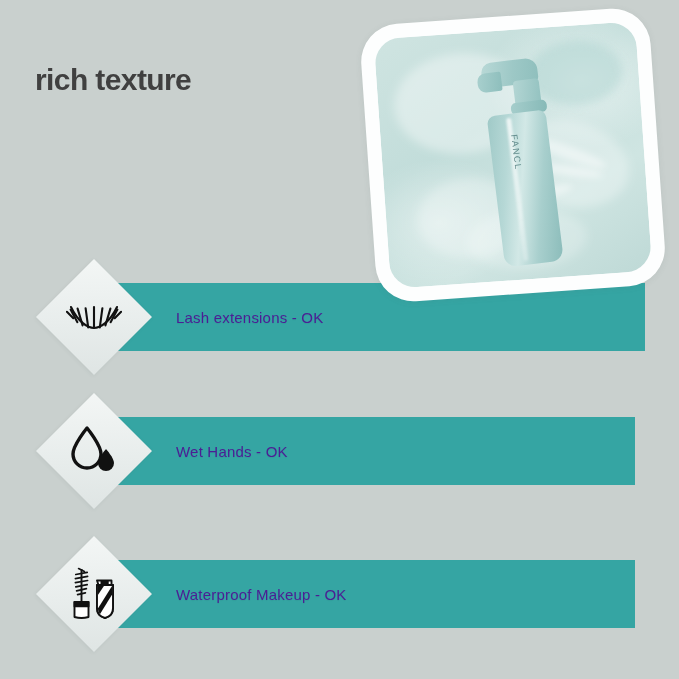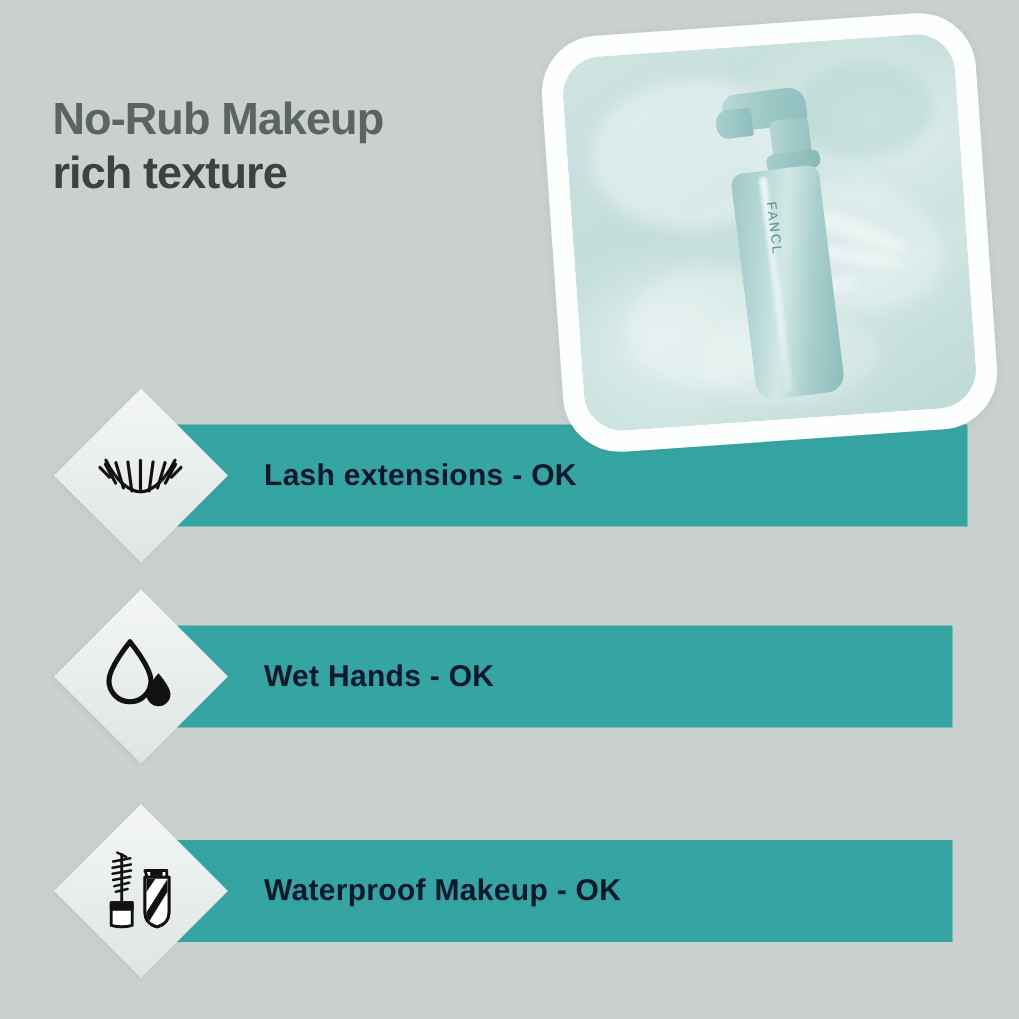--- a/index.html
+++ b/index.html
@@ -105,23 +105,23 @@
   .row{position:absolute;left:0;height:0;}
   .bar{
     position:absolute;
     left:108px;
     height:68px;
     background:#35a5a3;
     display:flex;align-items:center;
   }
   .bar-label{
     margin-left:68px;
-    color:#0f172a;
-    font-size:20px;
-    font-weight:700;
+    color:#4c1d95;
+    font-size:15px;
+    font-weight:400;
     letter-spacing:.2px;
     white-space:nowrap;
     text-shadow:0 1px 1px rgba(0,0,0,.05);
   }
   .badge{
     position:absolute;
     width:82px;height:82px;
     background:linear-gradient(135deg,#f3f6f5 0%,#e8edec 55%,#dfe5e4 100%);
     transform:rotate(45deg);
     display:flex;align-items:center;justify-content:center;
@@ -141,21 +141,20 @@
   .photo-wrap{z-index:5;}
   .badge{z-index:4;}
   .bar{z-index:2;}
 </style>
 </head>
 <body>
 
 <div id="stage">
 
   <div class="headline">
-    <span class="ln">No-Rub Makeup</span>
     <span class="ln accent">rich texture</span>
   </div>
 
   <div class="photo-wrap">
     <div class="photo-frame"></div>
     <div class="photo-inner">
       <div class="blob b1"></div>
       <div class="blob b4"></div>
       <div class="blob b2"></div>
       <div class="blob b3"></div>

